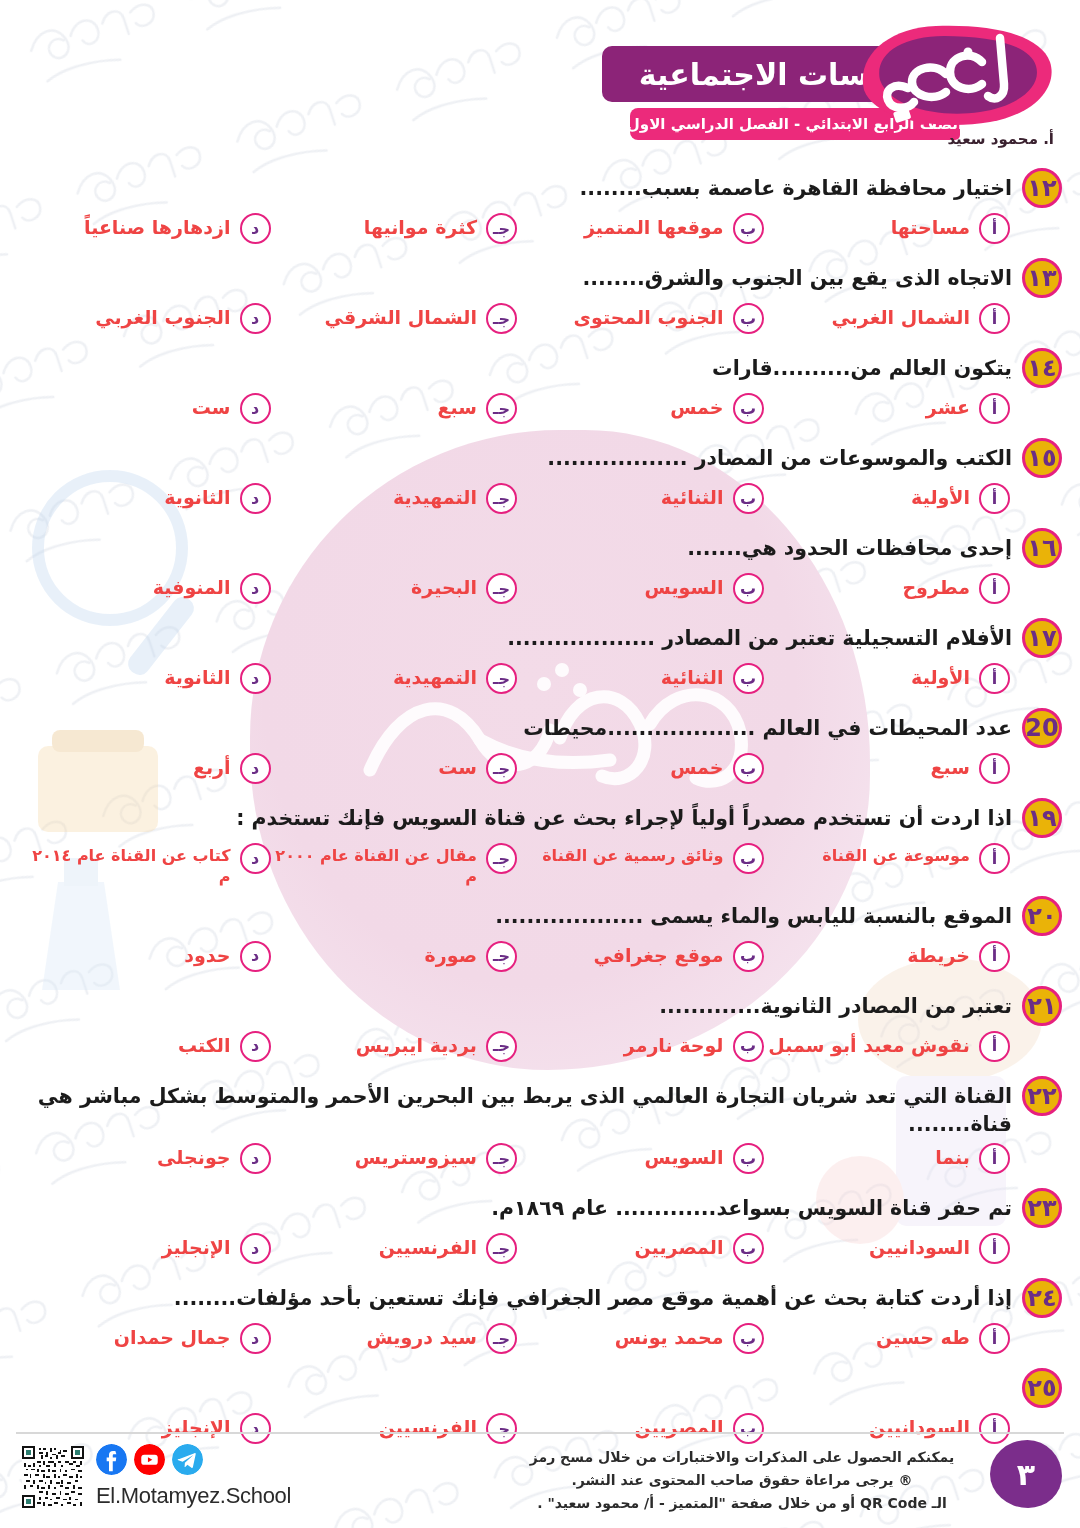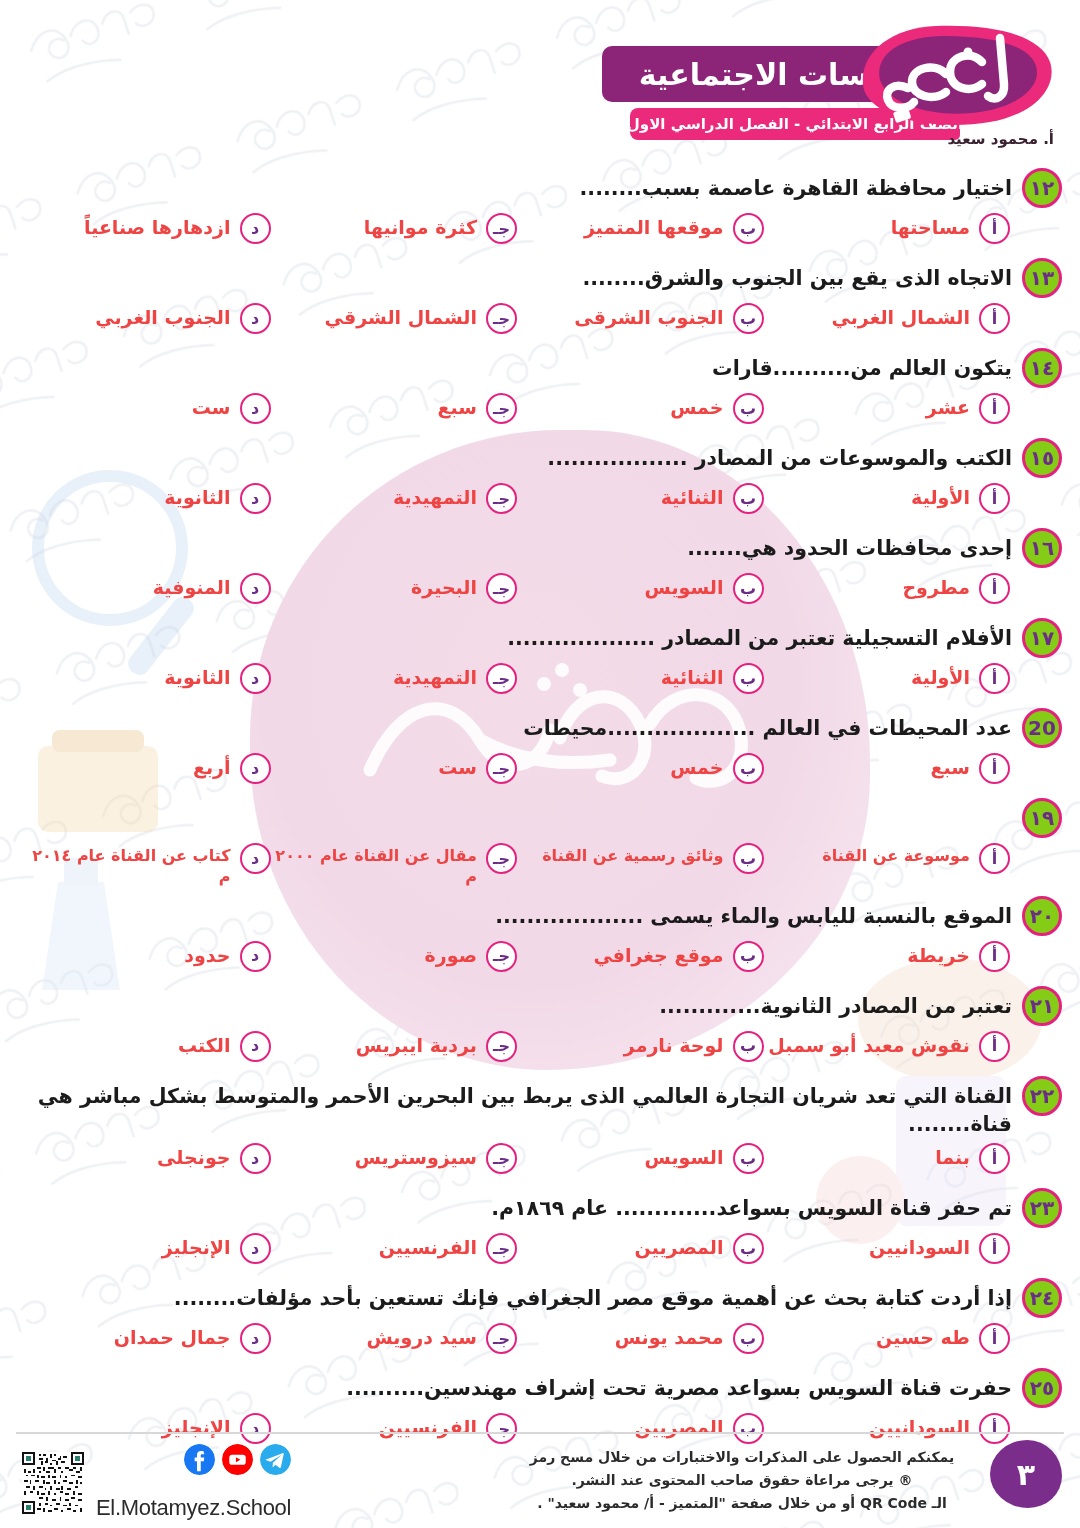--- a/index.html
+++ b/index.html
@@ -147,23 +147,23 @@
     justify-content: flex-start;
     gap: 10px;
     min-height: 38px;
   }
   .q-num {
     flex: 0 0 auto;
     width: 40px;
     height: 40px;
     border-radius: 50%;
     border: 3.5px solid #e6207f;
-    background: #84cc16;
+    background: #eab308;
     color: #6b2d86;
-    font-size: 20px;
+    font-size: 24px;
     font-weight: bold;
     display: flex;
     align-items: center;
     justify-content: center;
     line-height: 1;
   }
   .q-text {
     flex: 1 1 auto;
     font-size: 20.5px;
     font-weight: bold;
@@ -232,21 +232,21 @@
   .f-left {
     position: absolute;
     left: 22px;
     top: 12px;
     display: flex;
     align-items: center;
     gap: 12px;
     direction: ltr;
   }
   .qr { width: 62px; height: 62px; display:block; }
-  .f-socialwrap { display: flex; flex-direction: column; gap: 20px; align-items: flex-end; }
+  .f-socialwrap { display: flex; flex-direction: column; gap: 8px; }
   .f-icons { display: flex; gap: 7px; }
   .sicon { width: 31px; height: 31px; border-radius: 50%; display:block; }
   .handle {
     font-size: 22px;
     color: #2b2b2b;
     font-family: "Liberation Sans", sans-serif;
     letter-spacing: -.3px;
   }
   .f-note {
     position: absolute;
@@ -394,21 +394,21 @@
           <div class="q-num">١٣</div>
           <div class="q-text">الاتجاه الذى يقع بين الجنوب والشرق........</div>
         </div>
         <div class="opts">
           <div class="opt">
             <div class="opt-badge">أ</div>
             <div class="opt-text">الشمال الغربي</div>
           </div>
           <div class="opt">
             <div class="opt-badge">ب</div>
-            <div class="opt-text">الجنوب الشرقى</div>
+            <div class="opt-text">الجنوب المحتوى</div>
           </div>
           <div class="opt">
             <div class="opt-badge">جـ</div>
             <div class="opt-text">الشمال الشرقي</div>
           </div>
           <div class="opt">
             <div class="opt-badge">د</div>
             <div class="opt-text">الجنوب الغربي</div>
           </div>
         </div>
@@ -529,20 +529,21 @@
           </div>
           <div class="opt">
             <div class="opt-badge">د</div>
             <div class="opt-text">أربع</div>
           </div>
         </div>
       </div>
       <div class="q">
         <div class="q-head">
           <div class="q-num">١٩</div>
+          <div class="q-text">اذا اردت أن تستخدم مصدراً أولياً لإجراء بحث عن قناة السويس فإنك تستخدم :</div>
         </div>
         <div class="opts">
           <div class="opt small">
             <div class="opt-badge">أ</div>
             <div class="opt-text">موسوعة عن القناة</div>
           </div>
           <div class="opt small">
             <div class="opt-badge">ب</div>
             <div class="opt-text">وثائق رسمية عن القناة</div>
           </div>
@@ -672,21 +673,20 @@
           </div>
           <div class="opt">
             <div class="opt-badge">د</div>
             <div class="opt-text">جمال حمدان</div>
           </div>
         </div>
       </div>
       <div class="q">
         <div class="q-head">
           <div class="q-num">٢٥</div>
-          <div class="q-text">حفرت قناة السويس بسواعد مصرية تحت إشراف مهندسين..........</div>
         </div>
         <div class="opts">
           <div class="opt">
             <div class="opt-badge">أ</div>
             <div class="opt-text">السودانيين</div>
           </div>
           <div class="opt">
             <div class="opt-badge">ب</div>
             <div class="opt-text">المصريين</div>
           </div>

